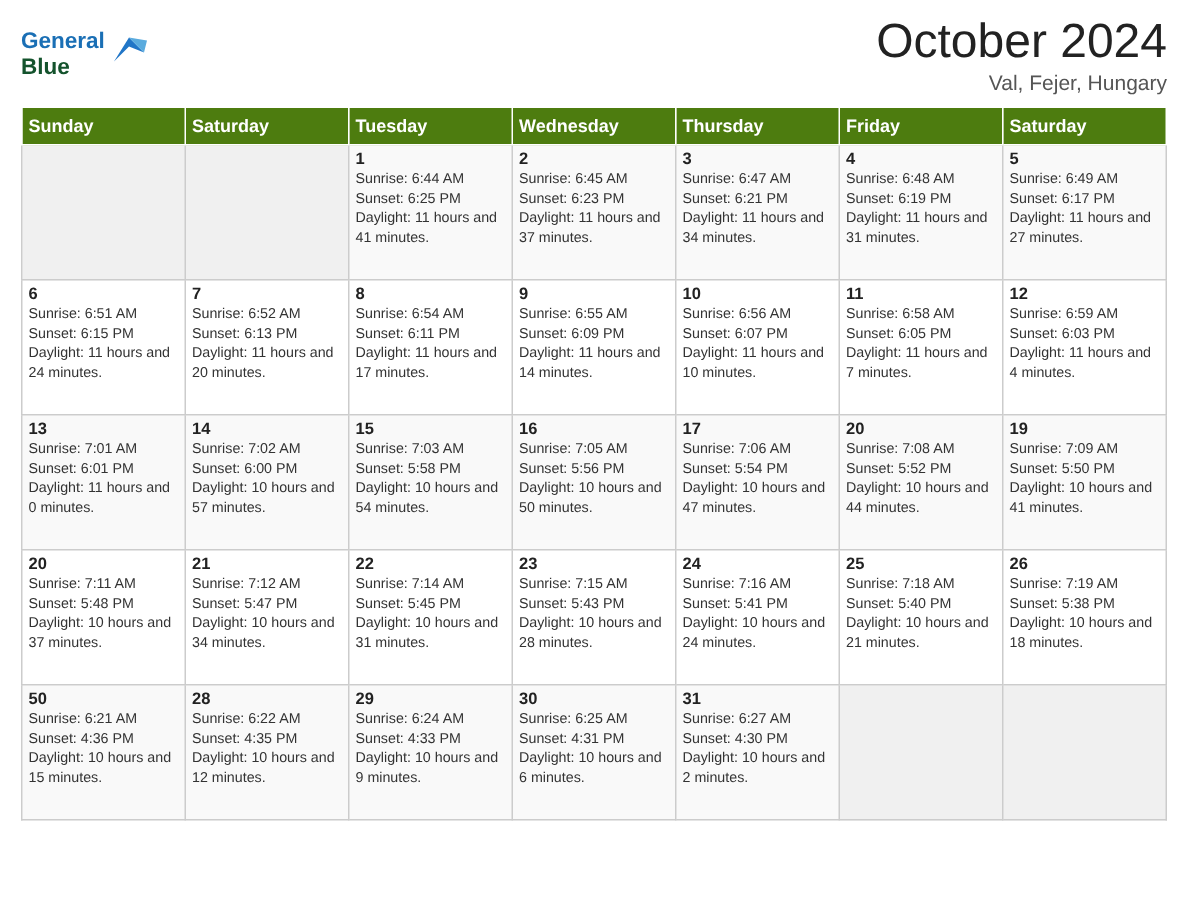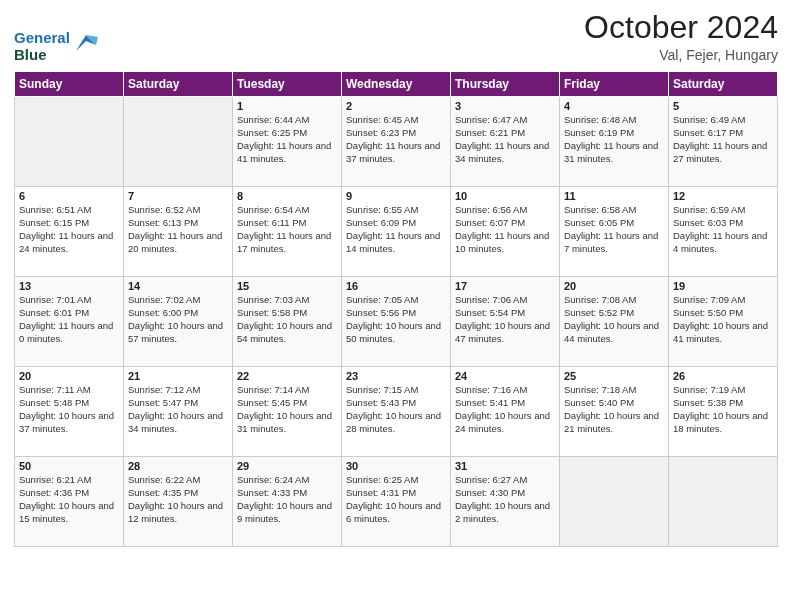--- a/index.html
+++ b/index.html
@@ -11,21 +11,21 @@
     }
     .page {
       width: 792px;
       min-height: 612px;
       background: #fff;
       padding: 10px 14px 14px 14px;
     }
     .header {
       display: flex;
       justify-content: space-between;
-      align-items: flex-end;
+      align-items: center;
       margin-bottom: 8px;
     }
     .logo {
       display: flex;
       align-items: center;
       gap: 0;
     }
     .logo-text {
       font-size: 15px;
       font-weight: bold;
@@ -48,21 +48,21 @@
       font-size: 14px;
       color: #555;
       margin-top: 2px;
     }
     table {
       width: 100%;
       border-collapse: collapse;
       table-layout: fixed;
     }
     thead tr th {
-      background: #701a75;
+      background: #4d7c0f;
       color: #fff;
       font-size: 12px;
       font-weight: bold;
       padding: 5px 4px;
       text-align: left;
       border: 1px solid #fff;
     }
     tbody tr td {
       border: 1px solid #ccc;
       vertical-align: top;

